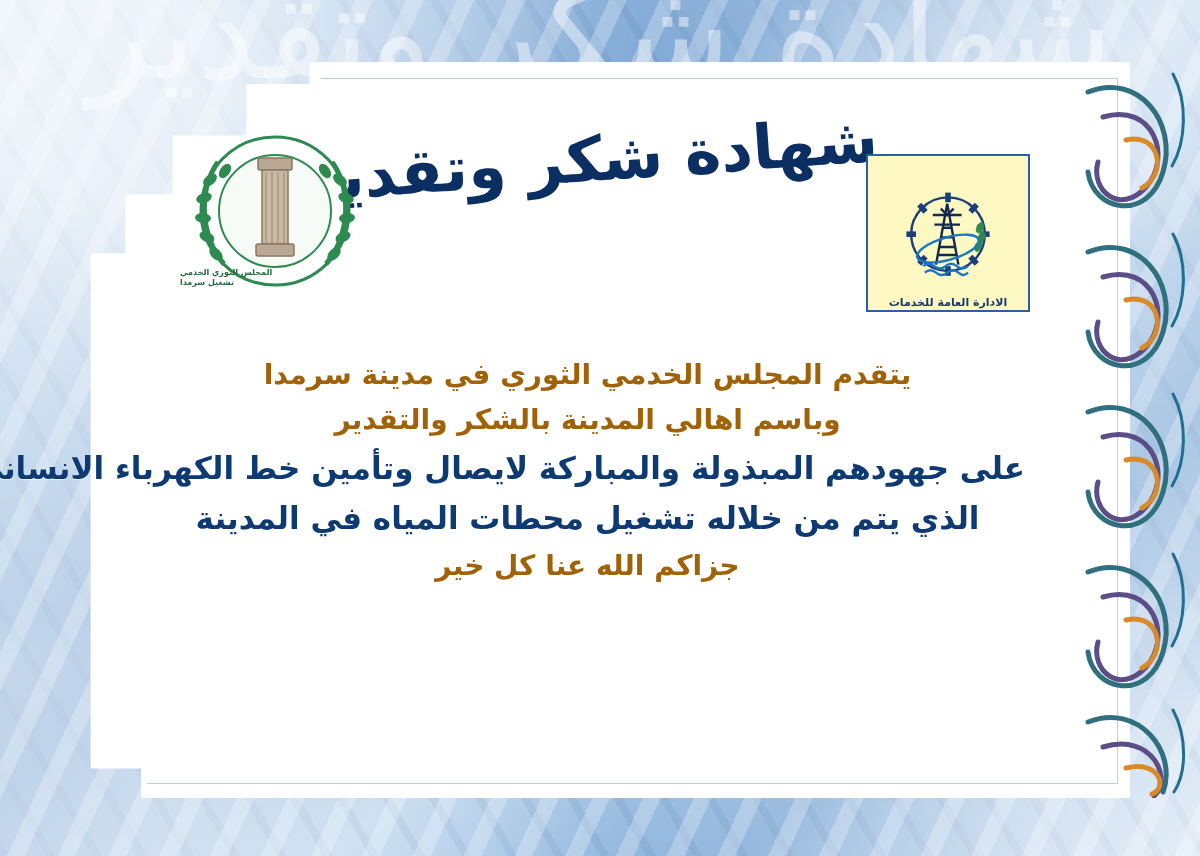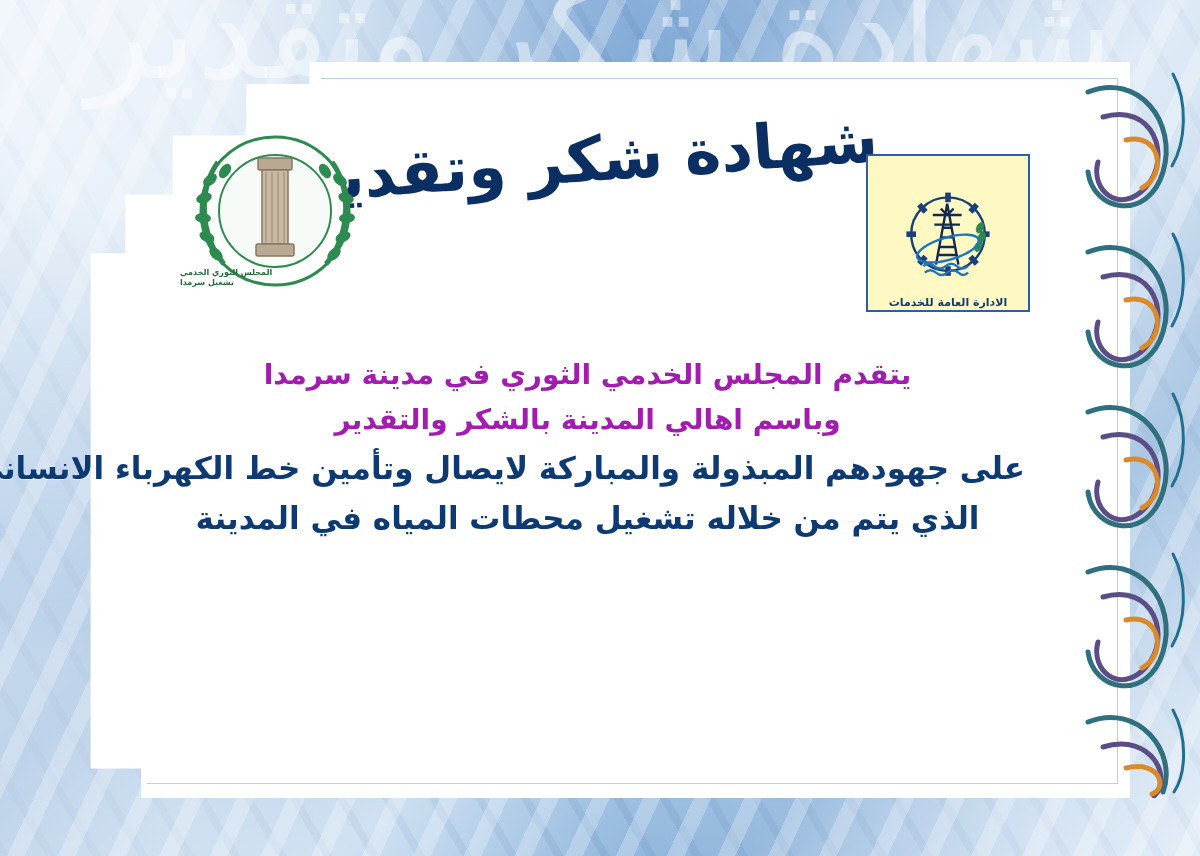--- a/index.html
+++ b/index.html
@@ -186,21 +186,21 @@
   
   .body-text {
     position: absolute;
     top: 352px;
     left: 150px;
     right: 175px;
     text-align: center;
     direction: rtl;
   }
   .body-line {
-    color: #a21caf;
+    color: #a16207;
     font-weight: bold;
     font-size: 28px;
     line-height: 1.62;
     white-space: nowrap;
     text-shadow: 0 1px 0 rgba(255,255,255,0.6);
   }
   .body-line.emph {
     font-size: 31px;
     color: #0d3a72;
   }
@@ -348,15 +348,16 @@
         <div>تشغيل سرمدا</div>
       </div>
     </div>
   </div>
 
   <div class="body-text">
     <div class="body-line">يتقدم المجلس الخدمي الثوري في مدينة سرمدا</div>
     <div class="body-line">وباسم اهالي المدينة بالشكر والتقدير</div>
     <div class="body-line emph">على جهودهم المبذولة والمباركة لايصال وتأمين خط الكهرباء الانساني</div>
     <div class="body-line emph">الذي يتم من خلاله تشغيل محطات المياه في المدينة</div>
+    <div class="body-line">جزاكم الله عنا كل خير</div>
   </div>
 
 </div>
 
 </body></html>

